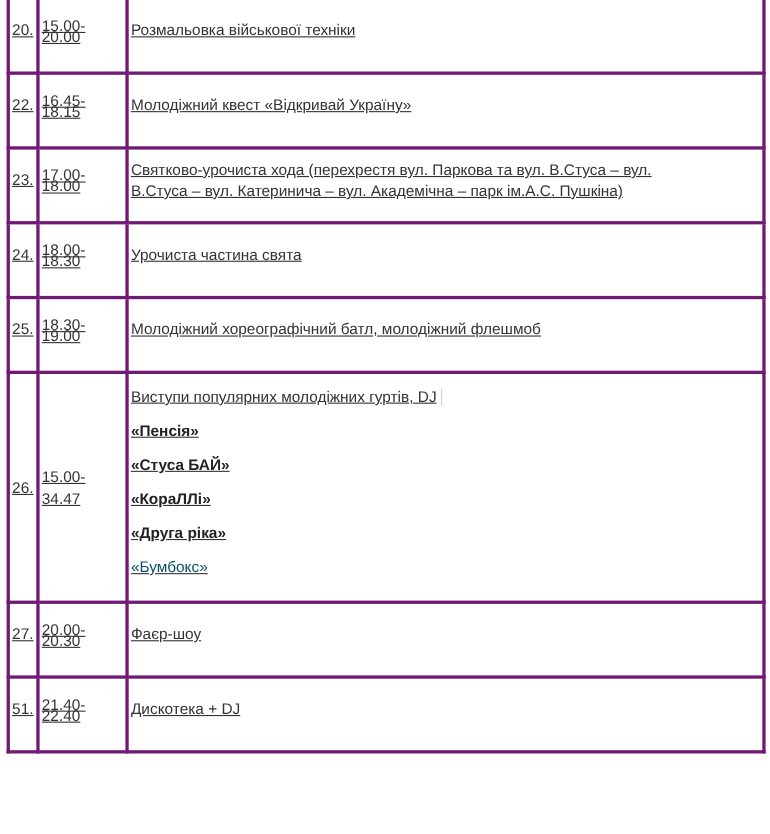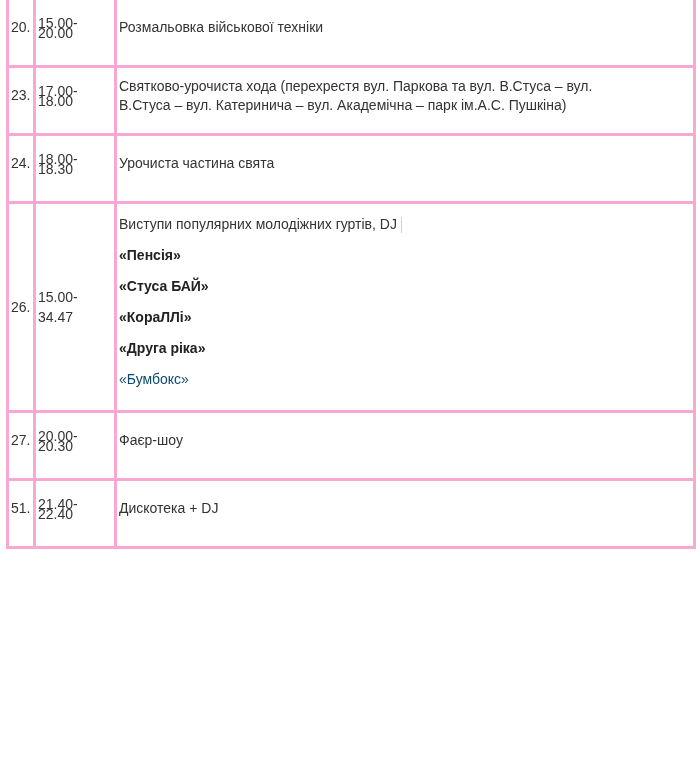--- a/index.html
+++ b/index.html
@@ -1,21 +1,21 @@
 <!DOCTYPE html>
 <html><head>
   <meta charset="utf-8">
   <style>
     html, body { margin: 0; padding: 0; background: #ffffff; }
     body { width: 700px; height: 758px; overflow: hidden; position: relative;
       font-family: "Liberation Sans", sans-serif; color: #333333; }
     table.schedule { position: absolute; left: 6px; top: -3px; border-collapse: collapse;
       table-layout: fixed; width: 690px; }
-    table.schedule td { border: 3px solid #f9a8d4; vertical-align: top; padding: 0;
-      font-size: 14px; line-height: 19px; }
+    table.schedule td { border: 3px solid #701a75; vertical-align: top; padding: 0;
+      font-size: 14px; line-height: 19px; text-decoration: underline; }
     td.num { width: 24px; }
     td.time { width: 78px; }
     td.num, td.time { vertical-align: middle !important; }
     .numtxt { display: block; padding-left: 2px; font-size: 14px; }
     .timetxt { display: block; padding-left: 2px; font-size: 14px; line-height: 20px; }
     td.desc { padding-left: 2px !important; }
     .descline { display: block; padding-top: 18px; }
     .descline.two { padding-top: 9px; }
     tr.r { height: 68px; }
     tr.r td.num .numtxt, tr.r td.time .timetxt { margin-top: -10px; }
@@ -37,20 +37,32 @@
       <td class="time">
           <span class="timetxt">15.00-</span>
           <span class="timetxt">20.00</span>
         </td>
       <td class="desc">
           <span class="descline">Розмальовка військової техніки</span>
         </td>
     </tr>
     <tr class="r">
       <td class="num">
+          <span class="numtxt">22.</span>
+        </td>
+      <td class="time">
+          <span class="timetxt">16.45-</span>
+          <span class="timetxt">18.15</span>
+        </td>
+      <td class="desc">
+          <span class="descline">Молодіжний квест «Відкривай Україну»</span>
+        </td>
+    </tr>
+    <tr class="r">
+      <td class="num">
           <span class="numtxt">23.</span>
         </td>
       <td class="time">
           <span class="timetxt">17.00-</span>
           <span class="timetxt">18.00</span>
         </td>
       <td class="desc">
           <span class="descline two">Святково-урочиста хода (перехрестя вул. Паркова та вул. В.Стуса – вул.</span>
           <span style="display:block">В.Стуса – вул. Катеринича – вул. Академічна – парк ім.А.С. Пушкіна)</span>
         </td>
@@ -58,20 +70,32 @@
     <tr class="r">
       <td class="num">
           <span class="numtxt">24.</span>
         </td>
       <td class="time">
           <span class="timetxt">18.00-</span>
           <span class="timetxt">18.30</span>
         </td>
       <td class="desc">
           <span class="descline">Урочиста частина свята</span>
+        </td>
+    </tr>
+    <tr class="r">
+      <td class="num">
+          <span class="numtxt">25.</span>
+        </td>
+      <td class="time">
+          <span class="timetxt">18.30-</span>
+          <span class="timetxt">19.00</span>
+        </td>
+      <td class="desc">
+          <span class="descline">Молодіжний хореографічний батл, молодіжний флешмоб</span>
         </td>
     </tr>
     <tr class="big">
       <td class="num">
           <span class="numtxt">26.</span>
         </td>
       <td class="time">
           <span class="timetxt">15.00-</span>
           <span class="timetxt">34.47</span>
         </td>

